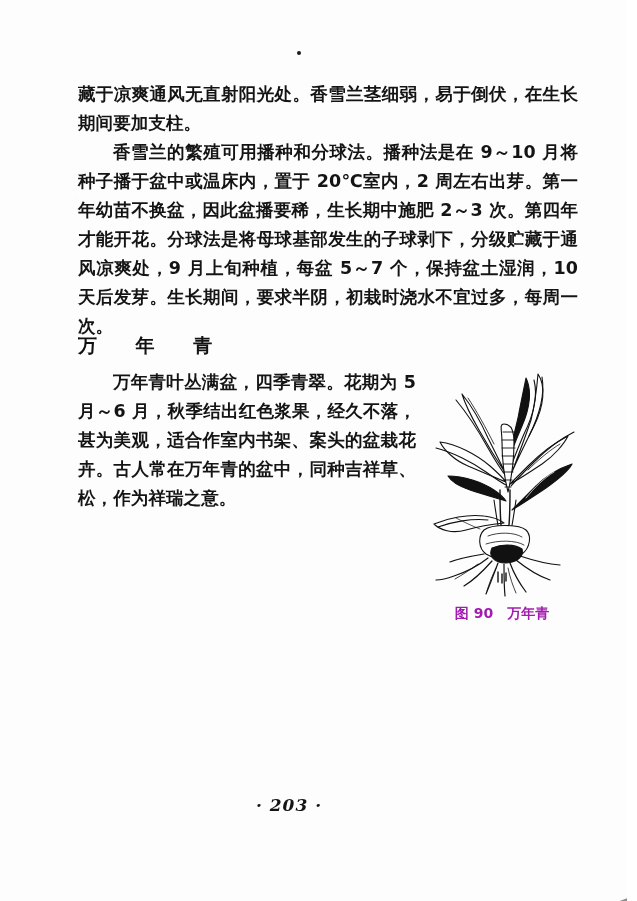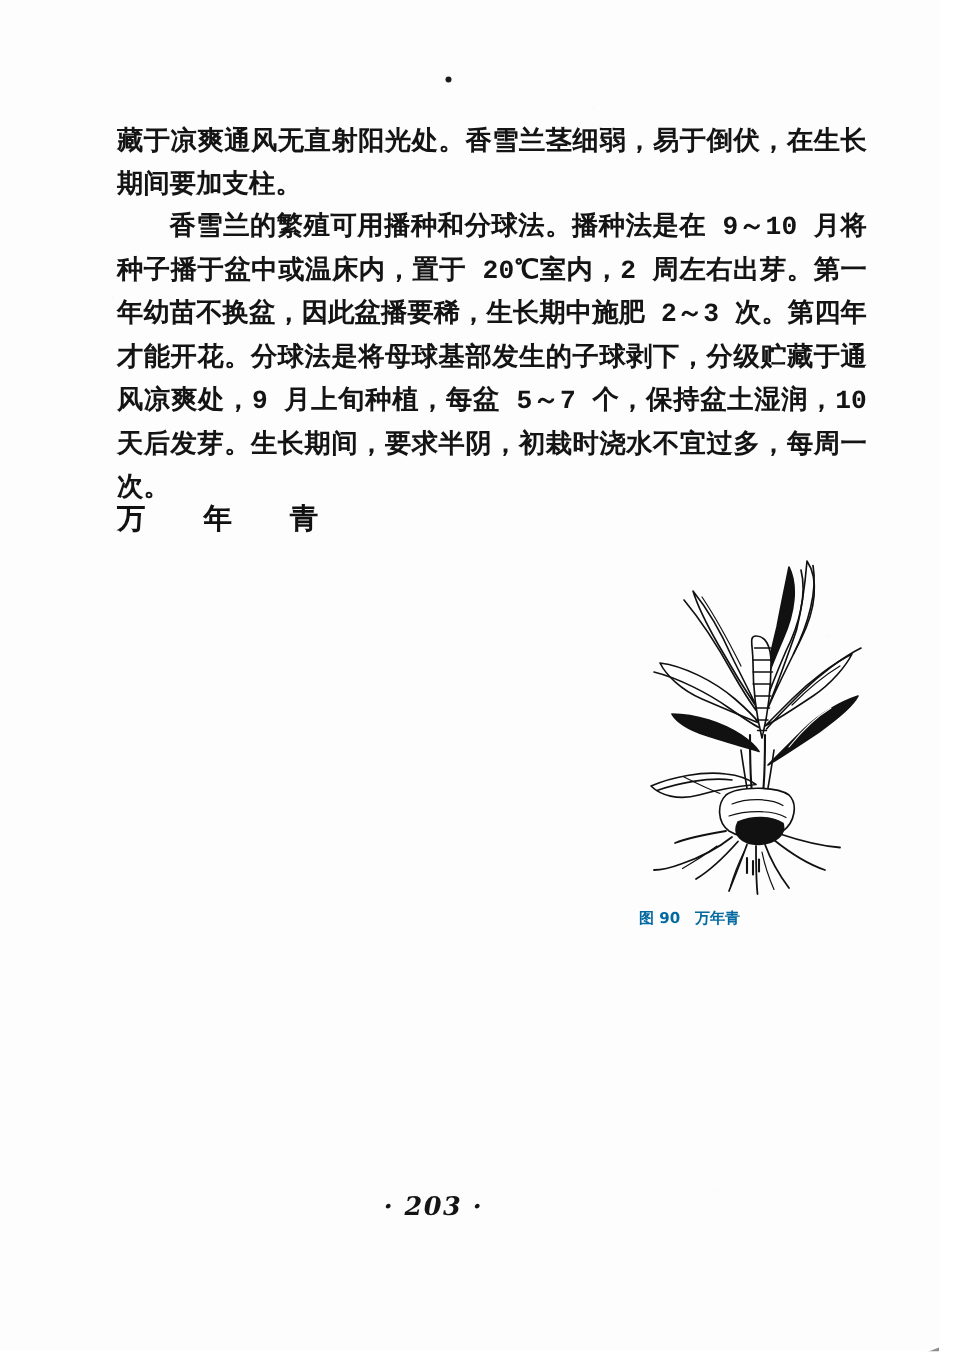--- a/index.html
+++ b/index.html
@@ -57,21 +57,21 @@
     margin: 0;
     font-size: 17.5px;
     line-height: 29px;
     color: #141414;
     text-align: justify;
     text-justify: inter-character;
     letter-spacing: 0.1px;
     font-weight: 600;
     font-family: "DejaVu Sans", "Liberation Sans", sans-serif;
   }
-  .para.indent { text-indent: 2em; font-family: Liberation Mono, monospace; }
+  .para.indent { text-indent: 2em; }
 
   
   .fig-float {
     float: right;
     width: 152px;
     margin: 4px 0 2px 10px;
     shape-margin: 6px;
   }
 
   #section-title {
@@ -93,22 +93,23 @@
   .illus-wrap {
     width: 152px;
   }
   .illus {
     display: block;
     width: 152px;
     height: 228px;
   }
   .fig-caption {
     margin-top: 5px;
-    font-size: 10px;
-    color: #0369a1;
+    text-align: center;
+    font-size: 14px;
+    color: #a21caf;
     font-weight: 600;
     white-space: pre;
     font-family: "DejaVu Sans", "Liberation Sans", sans-serif;
   }
 
   
   #page-number {
     position: absolute;
     left: 0;
     top: 795px;
@@ -227,19 +228,20 @@
               <path d="M72 200 V210"></path>
                 <path d="M76 202 V211"></path>
                 <path d="M80 201 V209"></path>
             </g>
           </g>
         </svg>
       </div>
       <div class="fig-caption">图 90　万年青</div>
     </div>
 
+    <p class="para indent">万年青叶丛满盆，四季青翠。花期为 5 月～6 月，秋季结出红色浆果，经久不落，甚为美观，适合作室内书架、案头的盆栽花卉。古人常在万年青的盆中，同种吉祥草、松，作为祥瑞之意。</p>
   </div>
 
   <div id="page-number">· 203 ·</div>
 
   <div id="watermark">MSHUA</div>
 
 </div>
 
 </body></html>

